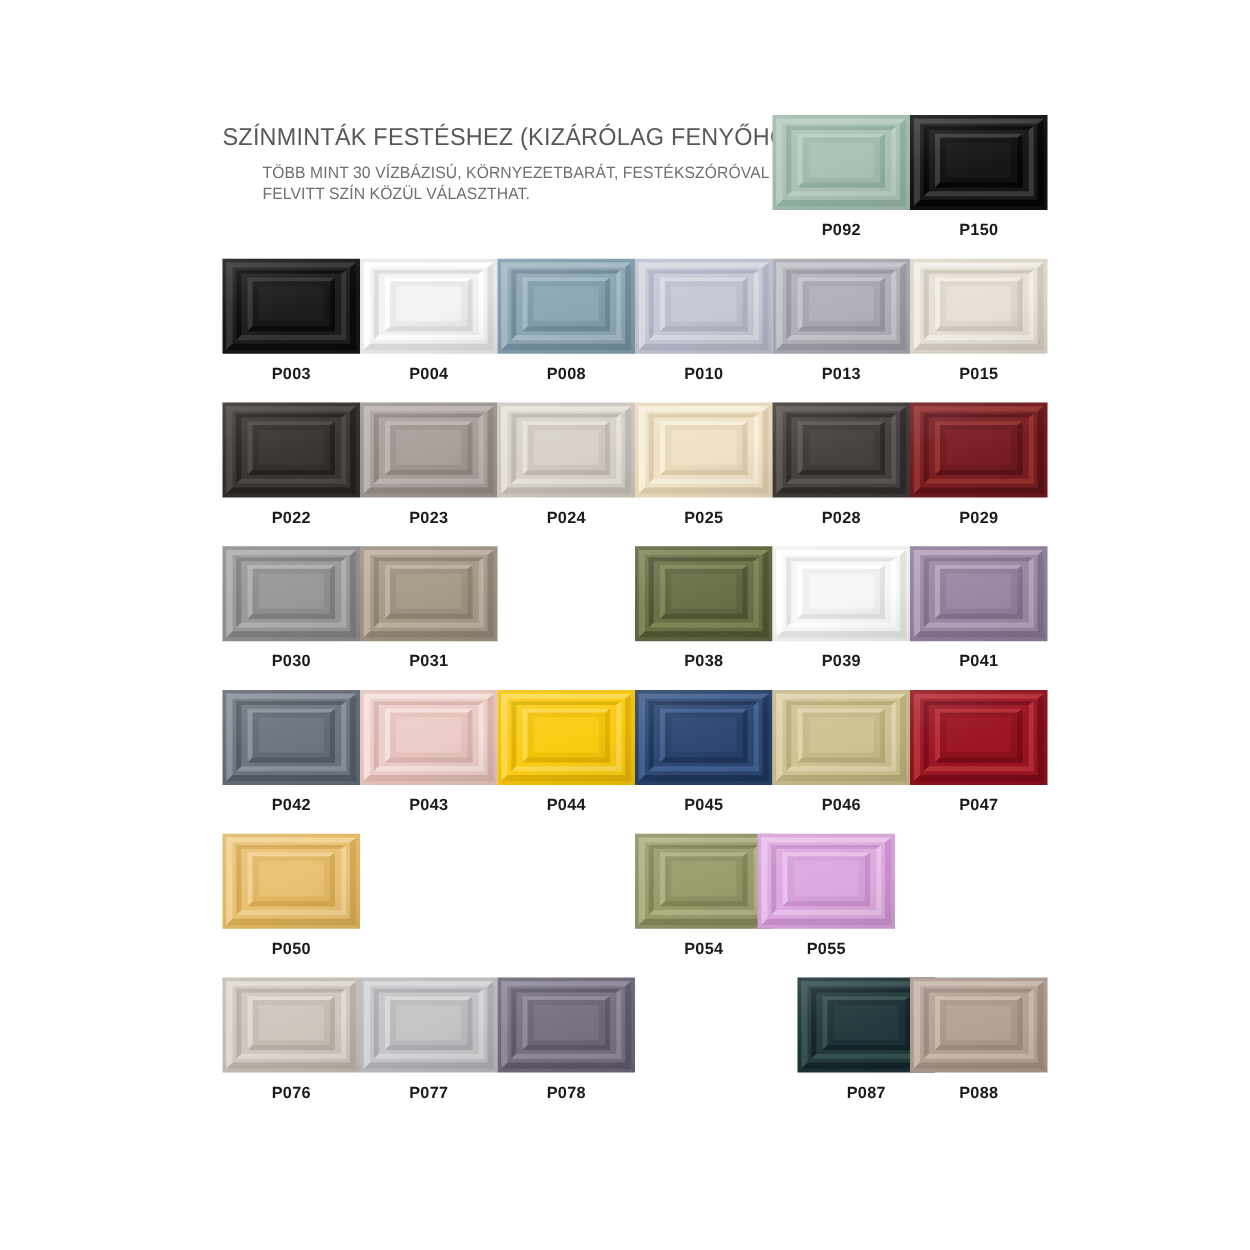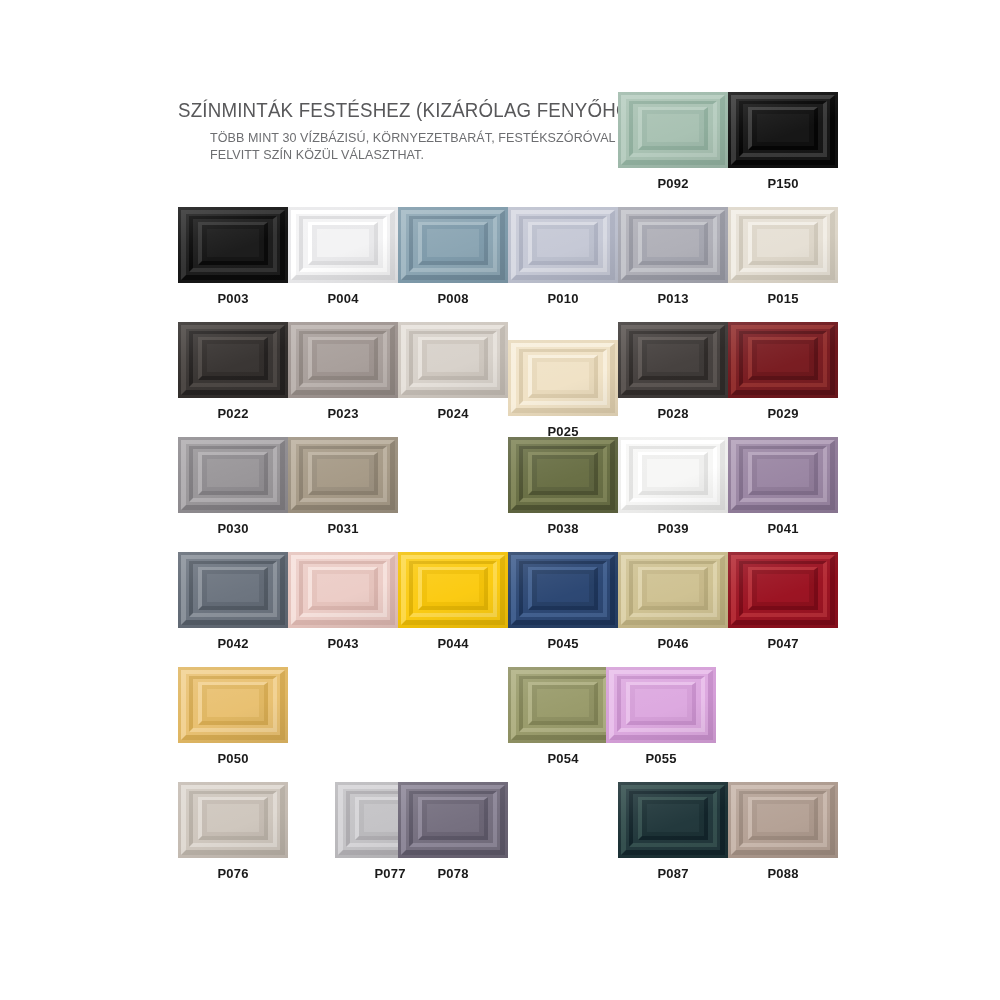--- a/index.html
+++ b/index.html
@@ -244,21 +244,21 @@
         <div class="cell" style="left: 220px;">
           <div class="panel" style="background: rgb(206, 199, 191);">
             <div class="f1" style="background: rgb(216, 210, 203); border-color: rgb(231, 226, 220) rgb(192, 185, 177) rgb(192, 185, 177) rgb(231, 226, 220);"></div>
             <div class="f2" style="background: rgb(216, 210, 203); border-color: rgb(192, 185, 177) rgb(231, 226, 220) rgb(231, 226, 220) rgb(192, 185, 177);"></div>
             <div class="f3" style="background: rgb(206, 199, 191); border-color: rgb(231, 226, 220) rgb(192, 185, 177) rgb(192, 185, 177) rgb(231, 226, 220);"></div>
             <div class="f4" style="background: rgb(216, 210, 203);"></div>
             <div class="gloss"></div>
           </div>
           <div class="label">P024</div>
         </div>
-        <div class="cell" style="left: 330px; margin-top: 18px;">
+        <div class="cell" style="left: 330px;">
           <div class="panel" style="background: rgb(232, 217, 187);">
             <div class="f1" style="background: rgb(240, 226, 198); border-color: rgb(248, 239, 220) rgb(219, 203, 171) rgb(219, 203, 171) rgb(248, 239, 220);"></div>
             <div class="f2" style="background: rgb(240, 226, 198); border-color: rgb(219, 203, 171) rgb(248, 239, 220) rgb(248, 239, 220) rgb(219, 203, 171);"></div>
             <div class="f3" style="background: rgb(232, 217, 187); border-color: rgb(248, 239, 220) rgb(219, 203, 171) rgb(219, 203, 171) rgb(248, 239, 220);"></div>
             <div class="f4" style="background: rgb(240, 226, 198);"></div>
             <div class="gloss"></div>
           </div>
           <div class="label">P025</div>
         </div>
         <div class="cell" style="left: 440px;">
@@ -432,41 +432,41 @@
         <div class="cell" style="left: 0px;">
           <div class="panel" style="background: rgb(197, 188, 179);">
             <div class="f1" style="background: rgb(207, 199, 190); border-color: rgb(224, 218, 211) rgb(183, 175, 165) rgb(183, 175, 165) rgb(224, 218, 211);"></div>
             <div class="f2" style="background: rgb(207, 199, 190); border-color: rgb(183, 175, 165) rgb(224, 218, 211) rgb(224, 218, 211) rgb(183, 175, 165);"></div>
             <div class="f3" style="background: rgb(197, 188, 179); border-color: rgb(224, 218, 211) rgb(183, 175, 165) rgb(183, 175, 165) rgb(224, 218, 211);"></div>
             <div class="f4" style="background: rgb(207, 199, 190);"></div>
             <div class="gloss"></div>
           </div>
           <div class="label">P076</div>
         </div>
-        <div class="cell" style="left: 110px; padding-left: 47px;">
+        <div class="cell" style="left: 110px;">
           <div class="panel" style="background: rgb(186, 185, 188);">
             <div class="f1" style="background: rgb(196, 195, 198); border-color: rgb(214, 213, 216) rgb(173, 171, 175) rgb(173, 171, 175) rgb(214, 213, 216);"></div>
             <div class="f2" style="background: rgb(196, 195, 198); border-color: rgb(173, 171, 175) rgb(214, 213, 216) rgb(214, 213, 216) rgb(173, 171, 175);"></div>
             <div class="f3" style="background: rgb(186, 185, 188); border-color: rgb(214, 213, 216) rgb(173, 171, 175) rgb(173, 171, 175) rgb(214, 213, 216);"></div>
             <div class="f4" style="background: rgb(196, 195, 198);"></div>
             <div class="gloss"></div>
           </div>
           <div class="label">P077</div>
         </div>
         <div class="cell" style="left: 220px;">
           <div class="panel" style="background: rgb(107, 101, 117);">
             <div class="f1" style="background: rgb(118, 112, 128); border-color: rgb(142, 136, 153) rgb(92, 87, 103) rgb(92, 87, 103) rgb(142, 136, 153);"></div>
             <div class="f2" style="background: rgb(118, 112, 128); border-color: rgb(92, 87, 103) rgb(142, 136, 153) rgb(142, 136, 153) rgb(92, 87, 103);"></div>
             <div class="f3" style="background: rgb(107, 101, 117); border-color: rgb(142, 136, 153) rgb(92, 87, 103) rgb(92, 87, 103) rgb(142, 136, 153);"></div>
             <div class="f4" style="background: rgb(118, 112, 128);"></div>
             <div class="gloss"></div>
           </div>
           <div class="label">P078</div>
         </div>
-        <div class="cell" style="left: 440px;">
+        <div class="cell" style="left: 460px;">
           <div class="panel" style="background: rgb(28, 49, 53);">
             <div class="f1" style="background: rgb(35, 57, 61); border-color: rgb(53, 80, 79) rgb(18, 36, 42) rgb(18, 36, 42) rgb(53, 80, 79);"></div>
             <div class="f2" style="background: rgb(35, 57, 61); border-color: rgb(18, 36, 42) rgb(53, 80, 79) rgb(53, 80, 79) rgb(18, 36, 42);"></div>
             <div class="f3" style="background: rgb(28, 49, 53); border-color: rgb(53, 80, 79) rgb(18, 36, 42) rgb(18, 36, 42) rgb(53, 80, 79);"></div>
             <div class="f4" style="background: rgb(35, 57, 61);"></div>
             <div class="gloss"></div>
           </div>
           <div class="label">P087</div>
         </div>
         <div class="cell" style="left: 550px;">

